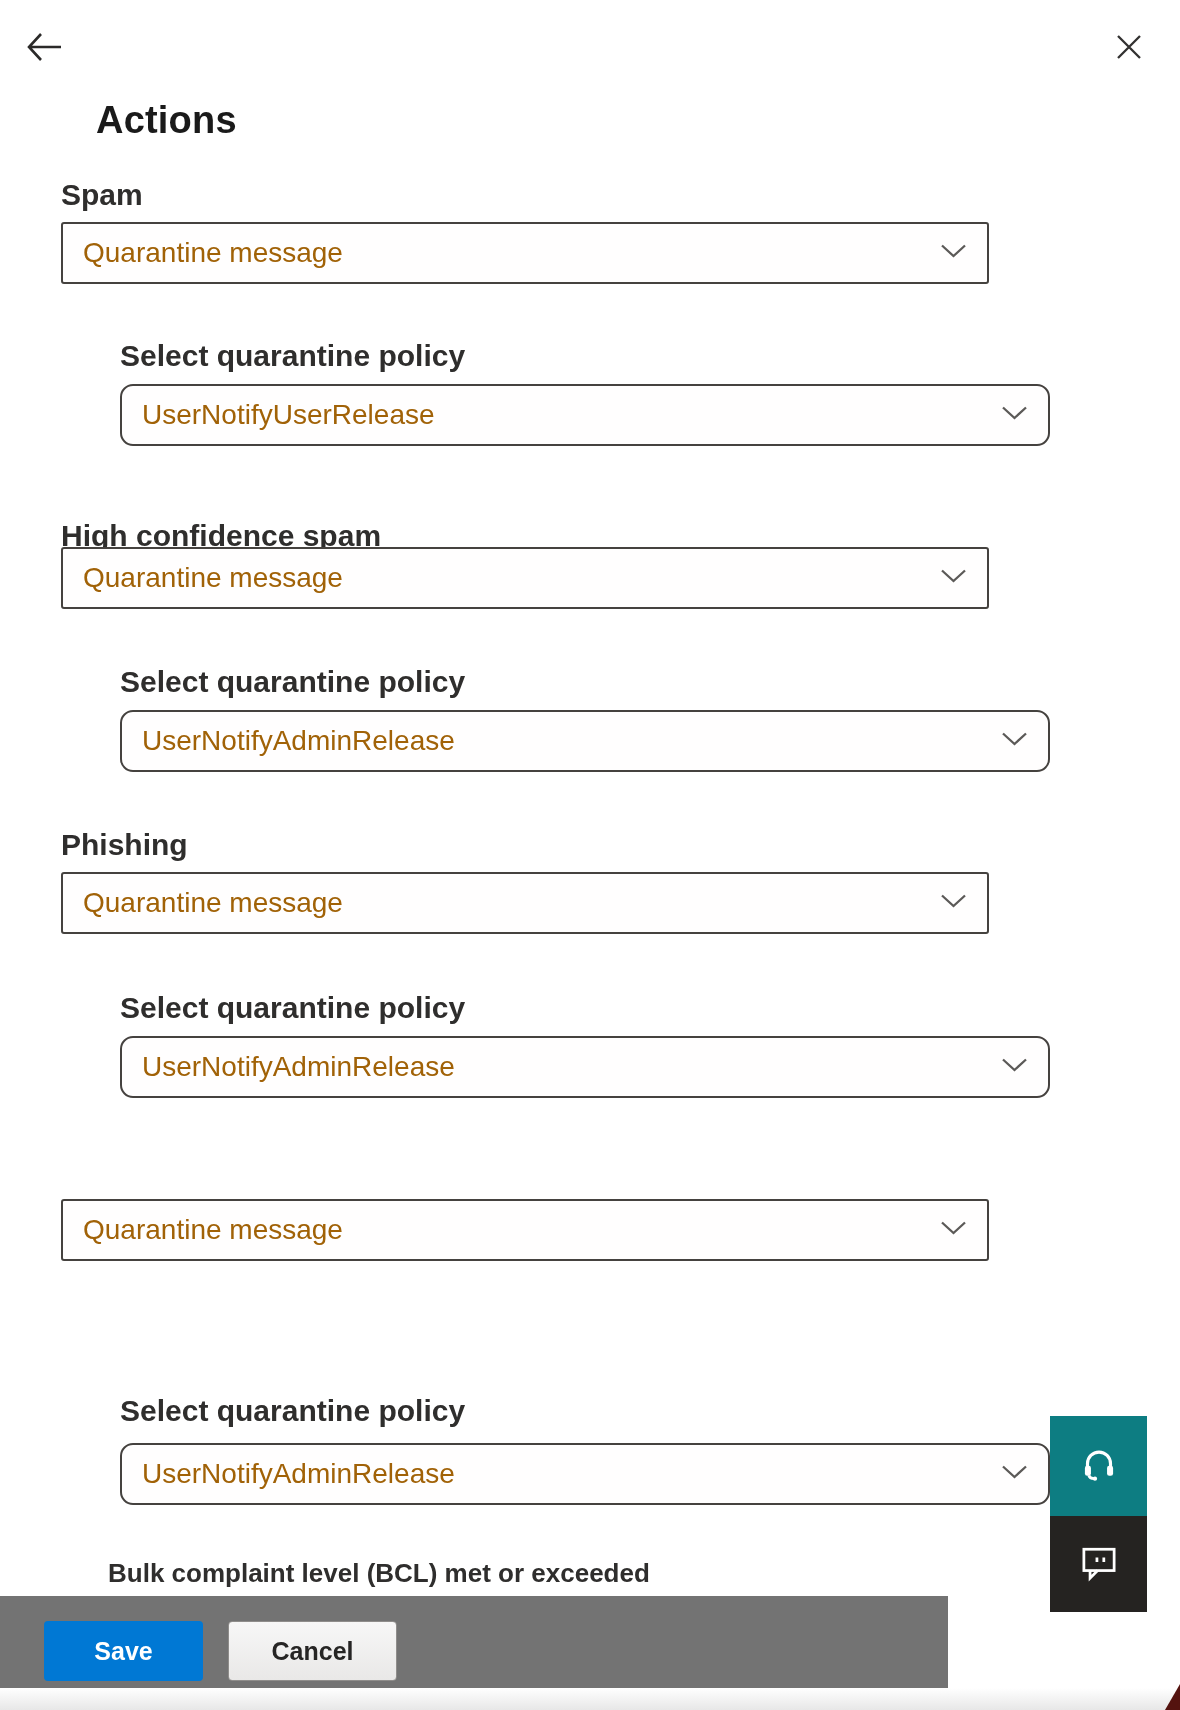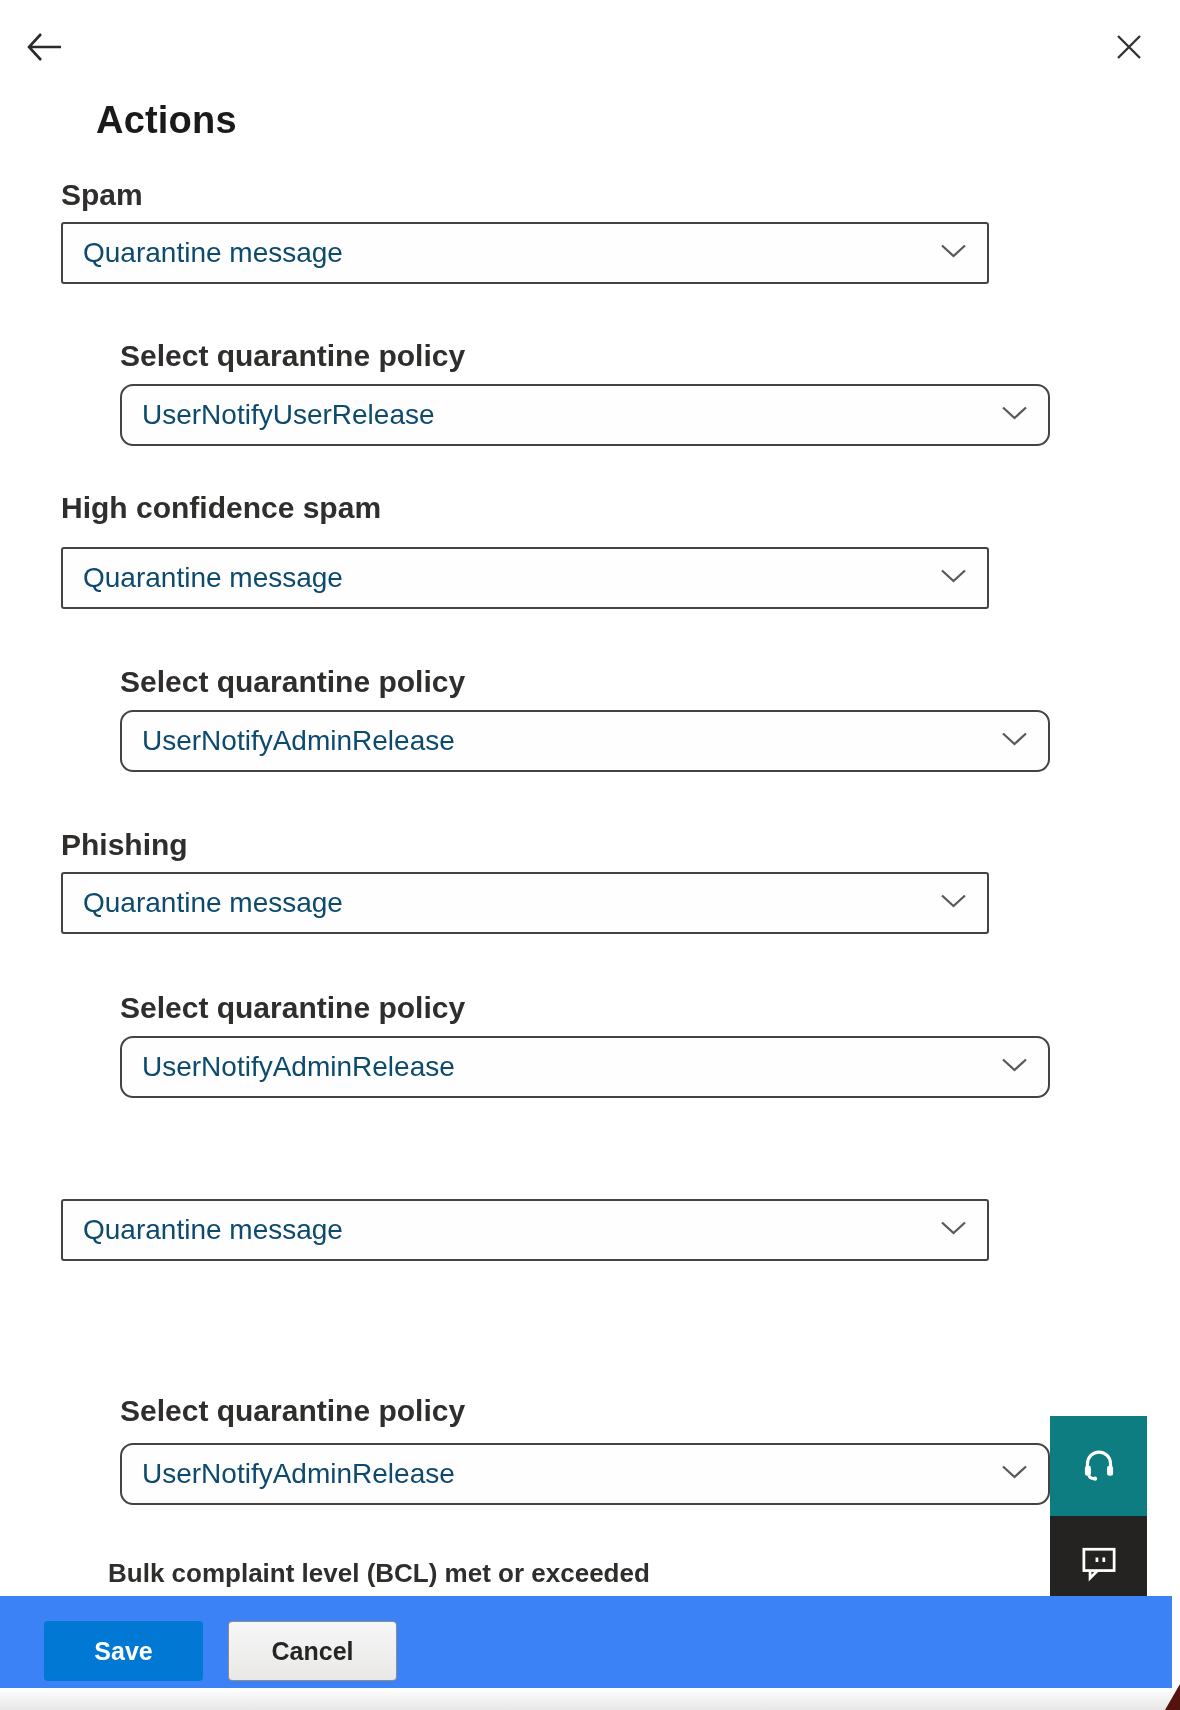--- a/index.html
+++ b/index.html
@@ -9,42 +9,42 @@
 
   .icon-btn{position:absolute;background:transparent;border:none;padding:0;cursor:pointer;}
   .back{left:24px;top:28px;width:40px;height:38px;}
   .close{left:1112px;top:30px;width:34px;height:34px;}
 
   .title{position:absolute;left:60px;top:99px;font-size:38px;font-weight:700;color:#1a1a1a;letter-spacing:.2px;margin-left:36px;}
 
   .lbl{position:absolute;font-size:30px;font-weight:700;color:#2f2e2d;line-height:32px;white-space:nowrap;}
   .lbl.main{left:61px;}
   .lbl.ind{left:120px;}
-  .l1{top:179px;} .l2{top:340px;} .l3{top:492px;text-align:center;} .l4{top:666px;}
+  .l1{top:179px;} .l2{top:340px;} .l3{top:520px;text-align:center;} .l4{top:666px;}
   .l5{top:829px;} .l6{top:992px;} .l7{top:1154px;} .l8{top:1395px;}
 
   .dd{position:absolute;height:62px;background:#fffefe;border:2px solid #45423f;border-radius:3px;
       box-sizing:border-box;display:flex;align-items:center;cursor:pointer;}
   .dd.main{left:61px;width:928px;}
   .dd.ind{left:120px;width:930px;border-radius:13px;}
   .d1{top:222px;} .d2{top:384px;} .d3{top:547px;} .d4{top:710px;}
   .d5{top:872px;} .d6{top:1036px;} .d7{top:1199px;} .d8{top:1443px;}
-  .dd-value{font-size:28px;color:#0c4a6e;padding-left:20px;white-space:nowrap;}
+  .dd-value{font-size:28px;color:#a16207;padding-left:20px;white-space:nowrap;}
   .chev{position:absolute;right:20px;top:50%;transform:translateY(-50%);}
 
   .note{position:absolute;left:61px;top:1306px;width:1108px;font-size:28px;line-height:38px;color:#333231;}
 
   .bulk{position:absolute;left:61px;top:1558px;font-size:26px;font-weight:700;color:#2f2e2d;white-space:nowrap;margin-left:47px;}
 
   .dock{position:absolute;left:1050px;width:97px;border:none;padding:0;cursor:pointer;
         display:flex;align-items:center;justify-content:center;}
   .dock.help{top:1416px;height:100px;background:#0d7d82;}
   .dock.feedback{top:1516px;height:96px;background:#252321;}
 
-  .footer{position:absolute;left:0;top:1596px;width:1172px;height:114px;background:#3b82f6;}
+  .footer{position:absolute;left:0;top:1596px;width:948px;height:114px;background:#737373;}
   .btn{position:absolute;box-sizing:border-box;border-radius:4px;font-size:25px;font-weight:700;
        display:flex;align-items:center;justify-content:center;cursor:pointer;border:none;}
   .save{left:44px;top:25px;width:159px;height:60px;background:#0078d4;color:#ffffff;}
   .cancel{left:228px;top:25px;width:169px;height:60px;background:linear-gradient(#f7f7f7,#e9e8e7);
           border:1px solid #8f8d8b;color:#262524;}
 
   .bottom-fade{position:absolute;left:0;bottom:0;width:1180px;height:22px;
                background:linear-gradient(#ffffff,#e7e7e7);pointer-events:none;}
   .red-wedge{position:absolute;right:0;bottom:0;width:15px;height:26px;background:#54130f;
              clip-path:polygon(100% 0,0 100%,100% 100%);}

